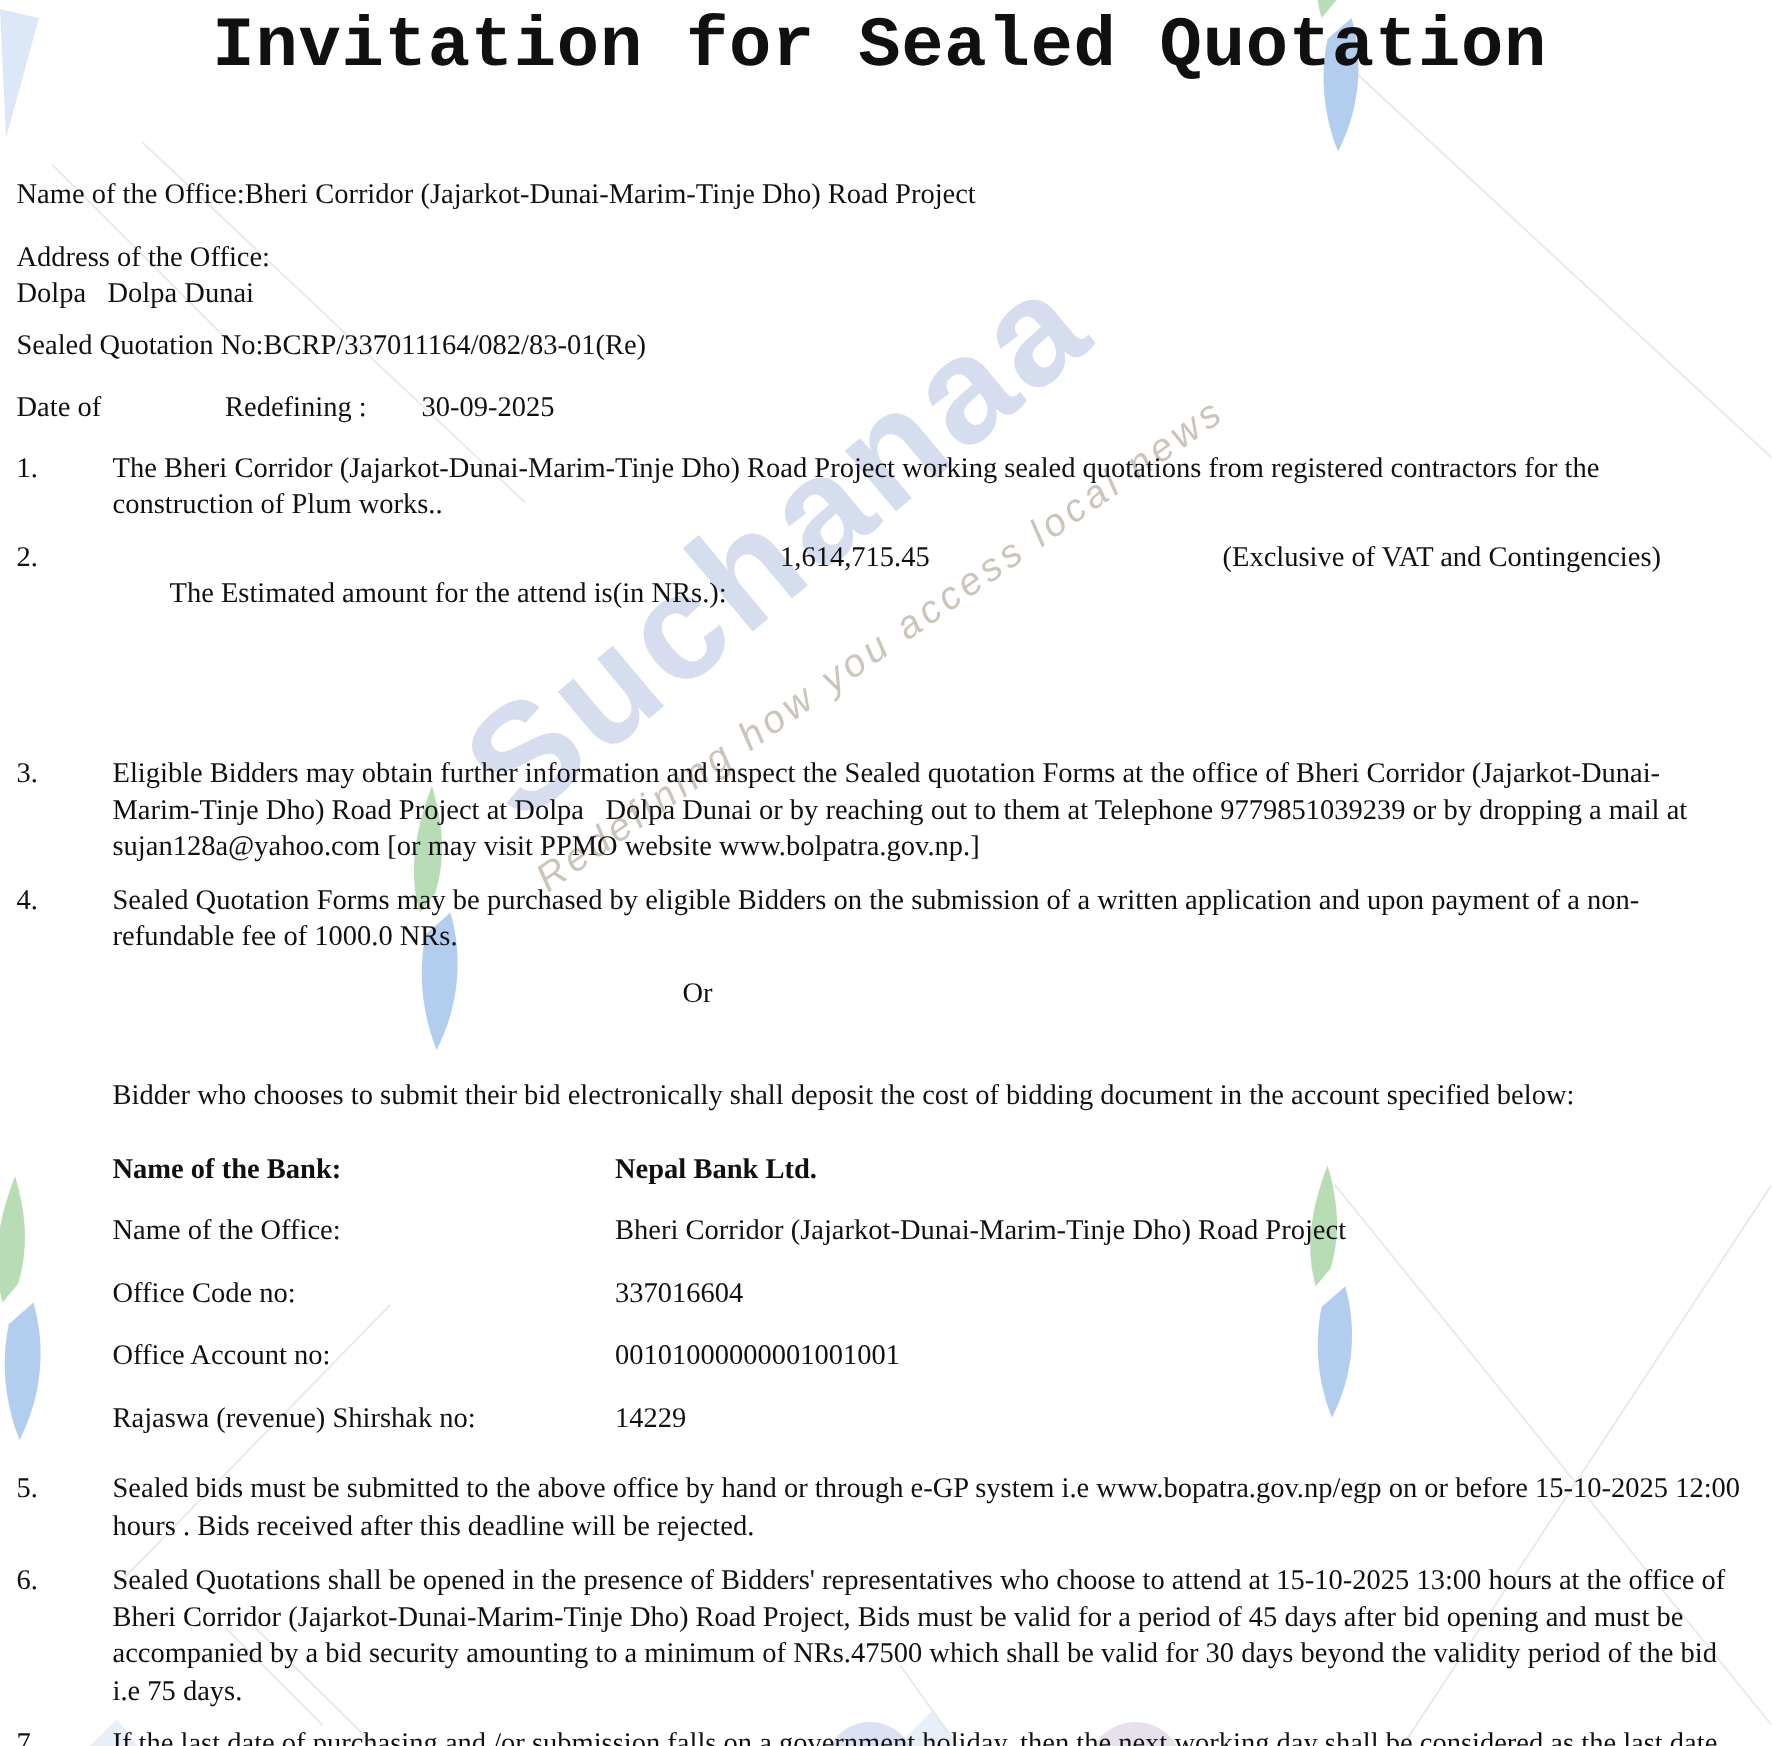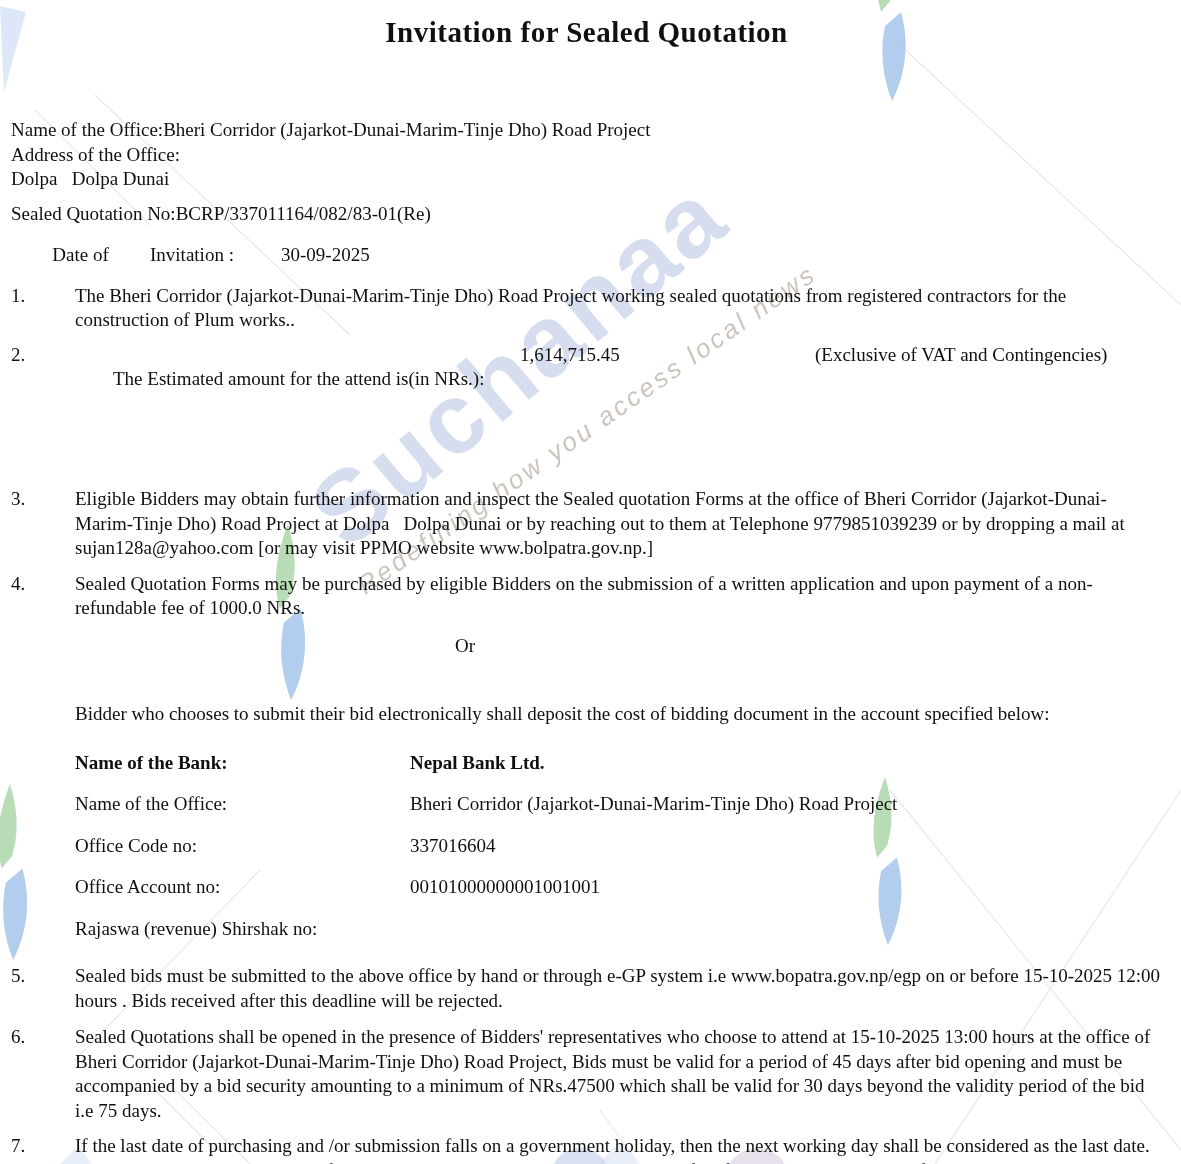--- a/index.html
+++ b/index.html
@@ -4,29 +4,29 @@
 <style>
   html,body { margin:0; padding:0; background:#ffffff; }
   .page {
     position:relative; width:1181px; height:1164px; margin:0 auto;
     background:#ffffff; overflow:hidden;
     font-family:"Liberation Serif", serif; font-size:19px; line-height:24.5px; color:#101010;
   }
   .wm-layer { position:absolute; inset:0; z-index:1; pointer-events:none; }
   .content  { position:relative; z-index:2; padding:0 19px 0 11px; }
 
-  .doc-title { text-align:center; font-weight:bold; font-size:29px; line-height:44px; margin-top:10px; letter-spacing:0.5px; }
+  .doc-title { text-align:center; font-weight:bold; font-size:47px; line-height:44px; margin-top:10px; letter-spacing:0.5px;font-family:Liberation Mono, monospace; }
 
   .pre { white-space:pre-wrap; }
 
   .hdr-office   { margin-top:64px; }
-  .hdr-addr-lb  { }
+  .hdr-addr-lb  { margin-top:17px; }
   .hdr-quot     { margin-top:10px; }
   .hdr-date     { margin-top:17px; }
-  .dlbl1 { display:inline-block; width:139px;text-align:center; }
+  .dlbl1 { display:inline-block; width:139px; }
   .dlbl2 { display:inline-block; width:131px; }
 
   .item { display:flex; }
   .item .num   { flex:none; width:64px; }
   .item .itext { flex:1; white-space:pre-wrap; }
   .rel { position:relative; display:block; }
   .absamt  { position:absolute; left:445px; top:0; white-space:nowrap; }
   .absnote { position:absolute; left:740px; top:0; white-space:nowrap; }
 
   .mt16 { margin-top:16px; } .mt10 { margin-top:10px; } .mt22 { margin-top:22px; }
@@ -104,21 +104,21 @@
     <div class="doc-title">Invitation for Sealed Quotation</div>
 
     <div class="hdr-office"><span class="pre">Name of the Office:</span><span class="pre">Bheri Corridor (Jajarkot-Dunai-Marim-Tinje Dho) Road Project</span></div>
 
     <div class="hdr-addr-lb">Address of the Office:</div>
     <div class="pre">Dolpa   Dolpa Dunai</div>
 
     <div class="hdr-quot"><span class="pre">Sealed Quotation No:</span><span class="pre">BCRP/337011164/082/83-01(Re)</span></div>
 
     <div class="hdr-date">
-      <span class="dlbl1">Date of</span><span class="dlbl2">Invitation :</span><span>30-09-2025</span>
+      <span class="dlbl1">Date of</span><span class="dlbl2">Redefining :</span><span>30-09-2025</span>
     </div>
 
     <div class="item mt16">
       <span class="num">1.</span>
       <span class="itext">The Bheri Corridor (Jajarkot-Dunai-Marim-Tinje Dho) Road Project working sealed quotations from registered contractors for the construction of Plum works..</span>
     </div>
 
     <div class="item mt10">
       <span class="num">2.</span>
       <span class="itext rel">
@@ -156,20 +156,21 @@
     <div class="bankrow mt17">
       <span class="blabel">Office Code no:</span>
       <span class="bvalue">337016604</span>
     </div>
     <div class="bankrow mt17">
       <span class="blabel">Office Account no:</span>
       <span class="bvalue">00101000000001001001</span>
     </div>
     <div class="bankrow mt17">
       <span class="blabel">Rajaswa (revenue) Shirshak no:</span>
+      <span class="bvalue">14229</span>
     </div>
 
     <div class="item mt23">
       <span class="num">5.</span>
       <span class="itext">Sealed bids must be submitted to the above office by hand or through e-GP system i.e www.bopatra.gov.np/egp on or before 15-10-2025 12:00 hours . Bids received after this deadline will be rejected.</span>
     </div>
 
     <div class="item mt12">
       <span class="num">6.</span>
       <span class="itext">Sealed Quotations shall be opened in the presence of Bidders' representatives who choose to attend at 15-10-2025 13:00 hours at the office of  Bheri Corridor (Jajarkot-Dunai-Marim-Tinje Dho) Road Project, Bids must be valid for a period of 45 days after bid opening and must be accompanied by a bid security amounting to a minimum of NRs.47500 which shall be valid for 30 days beyond the validity period of the bid i.e 75 days.</span>

